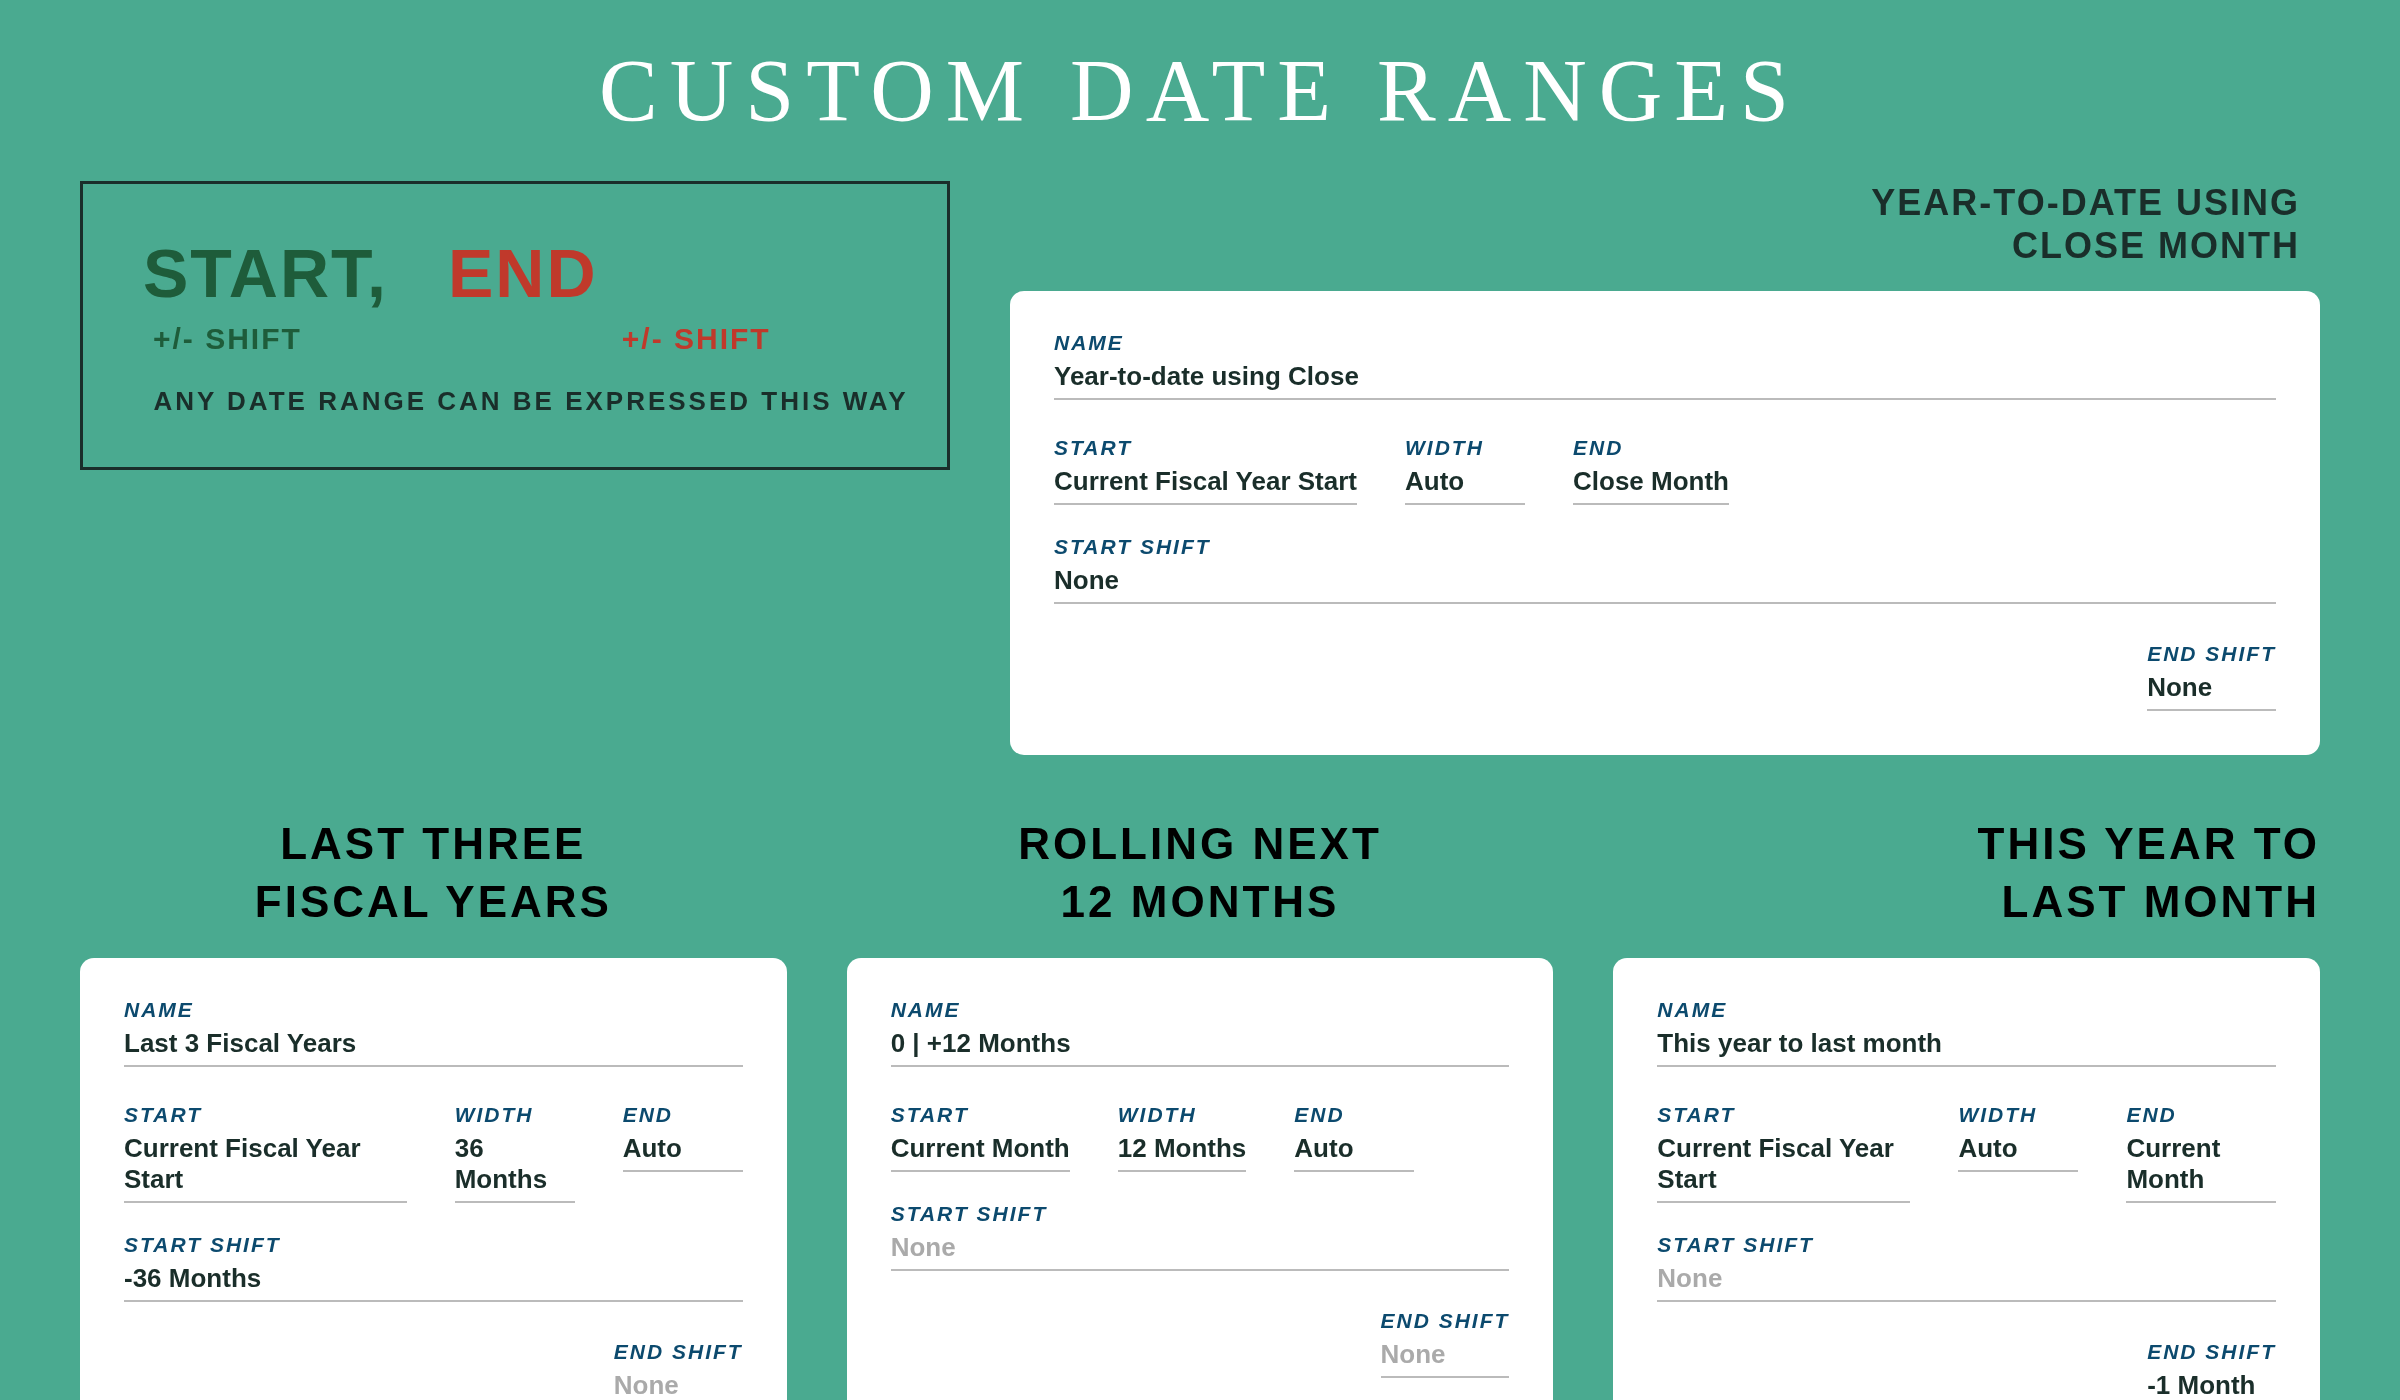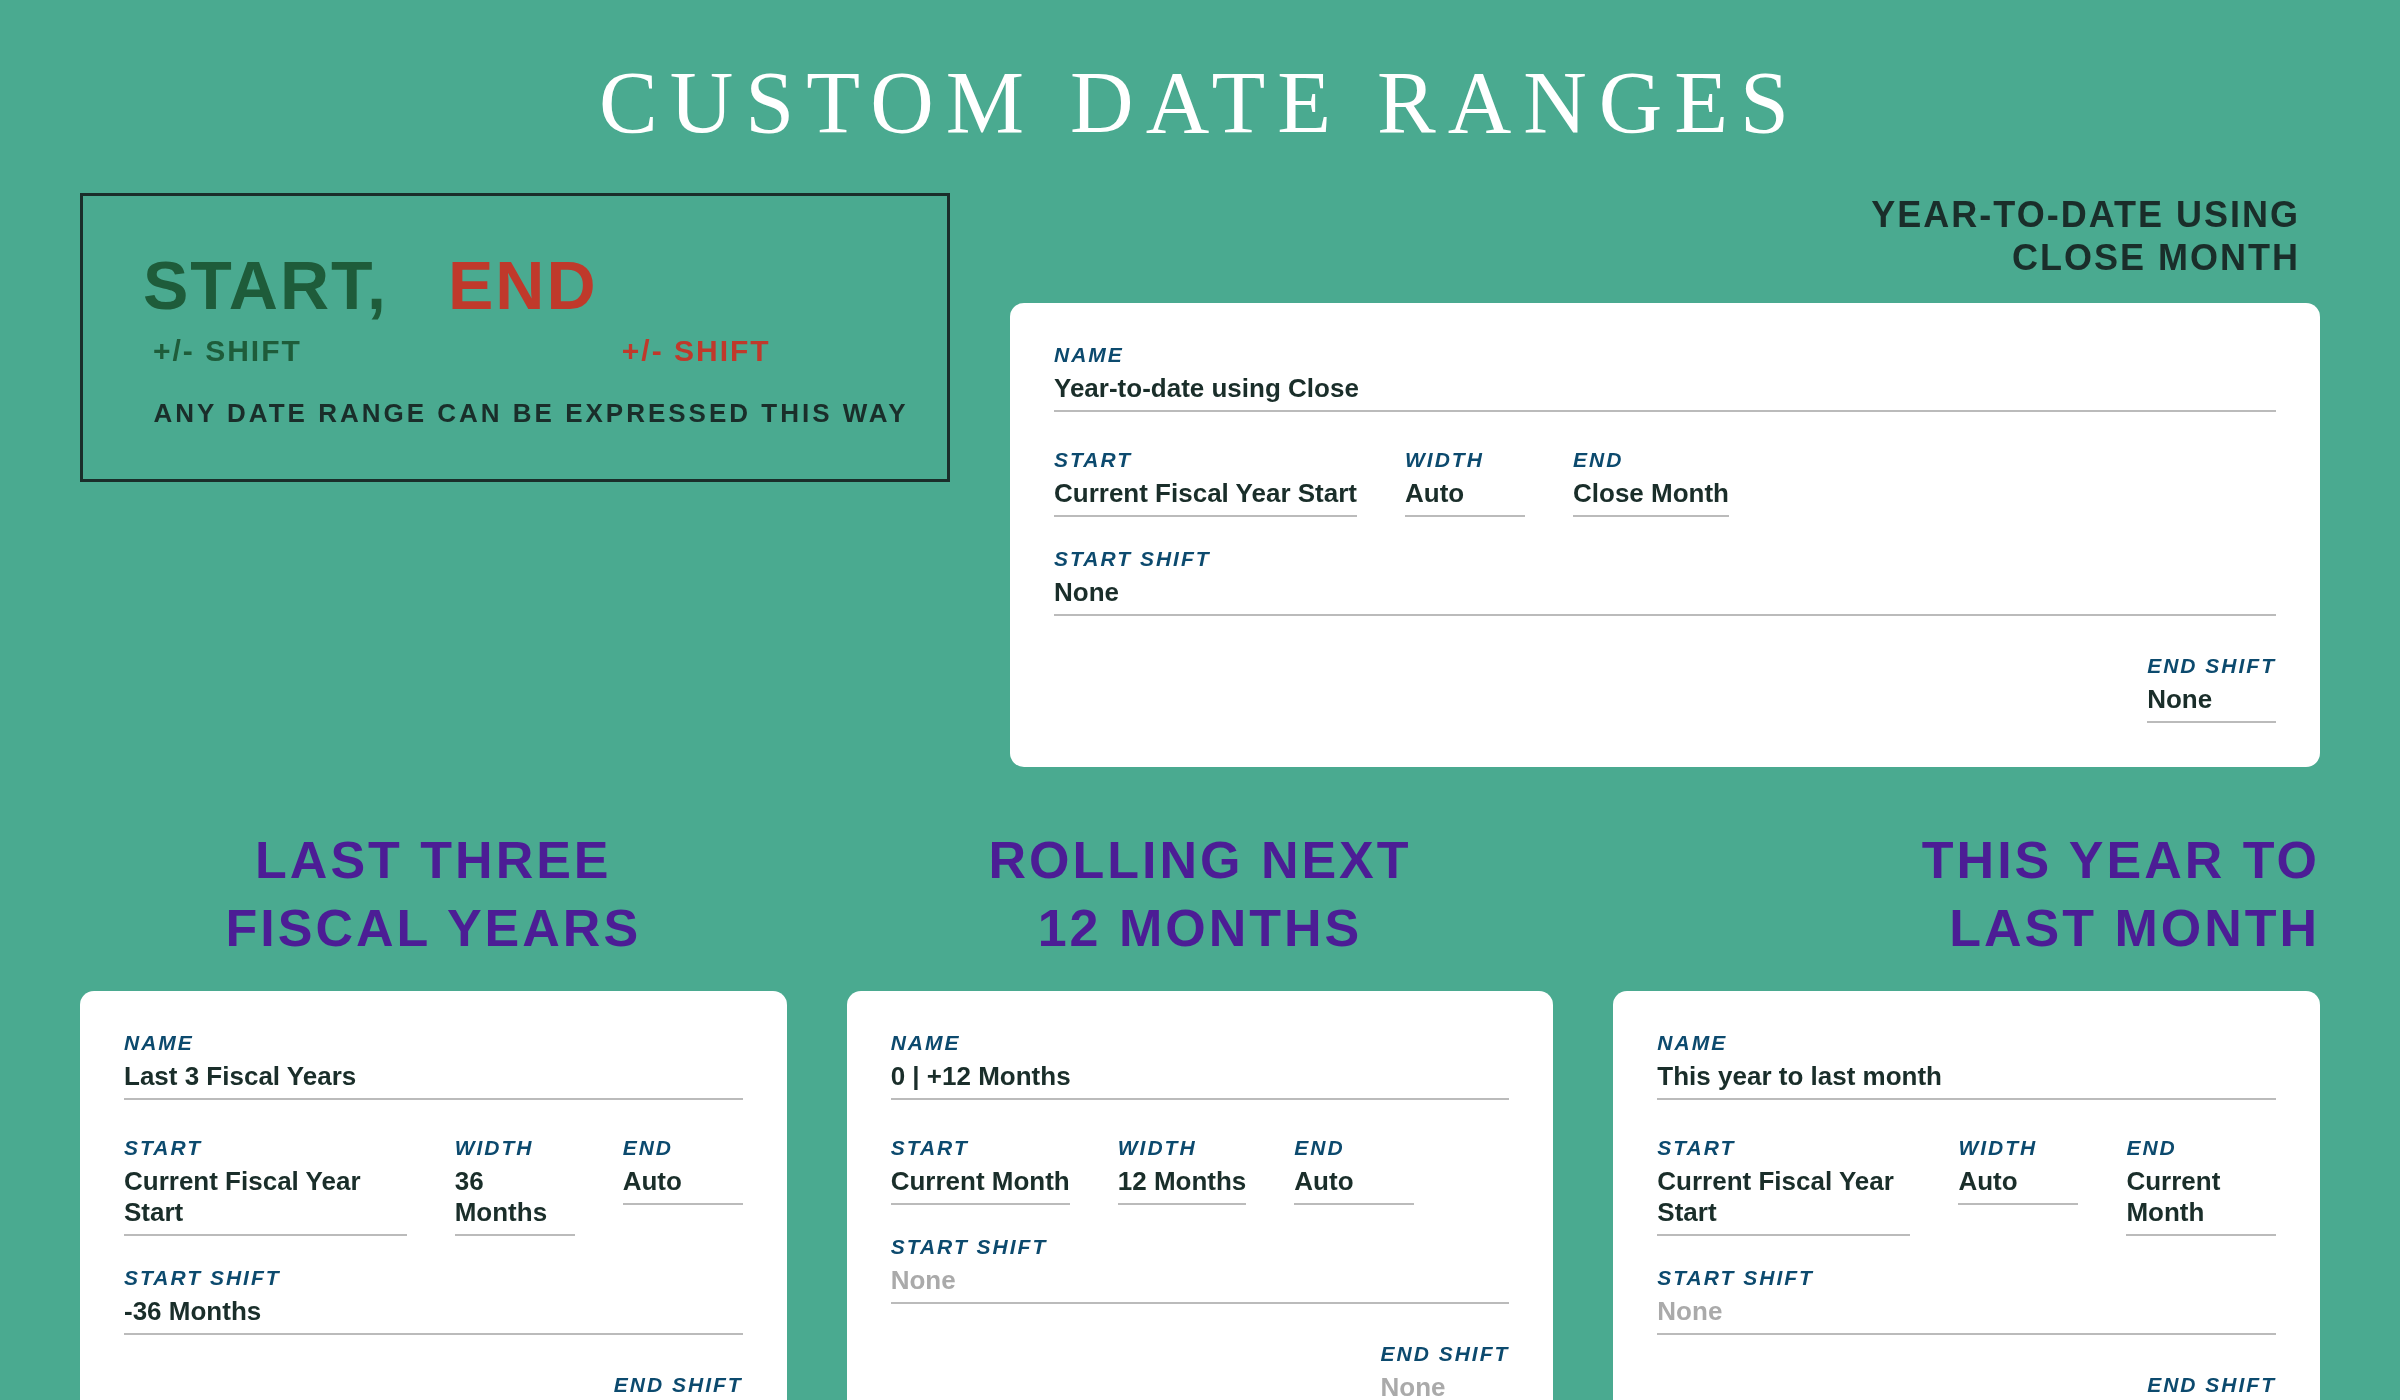--- a/index.html
+++ b/index.html
@@ -8,21 +8,21 @@
       width: 2400px;
       height: 1400px;
       background-color: #4aaa90;
       font-family: 'Arial', sans-serif;
       overflow: hidden;
       position: relative;
     }
 
     .page-title {
       text-align: center;
-      padding-top: 52px;
+      padding-top: 40px;
       font-size: 88px;
       font-weight: 300;
       letter-spacing: 12px;
       color: white;
       font-family: 'Georgia', serif;
     }
 
     
     .top-section {
       display: flex;
@@ -127,23 +127,23 @@
     .bottom-section {
       display: flex;
       flex-direction: row;
       margin-top: 60px;
       padding: 0 80px;
       gap: 60px;
       align-items: flex-start;
     }
 
     .example-title {
-      font-size: 52px;
-      font-weight: 900;
-      color: #4c1d95;
+      font-size: 44px;
+      font-weight: 900;
+      color: #000000;
       text-align: center;
       letter-spacing: 3px;
       line-height: 1.3;
       margin-bottom: 28px;
     }
 
     .example-col {
       flex: 1;
     }
 

